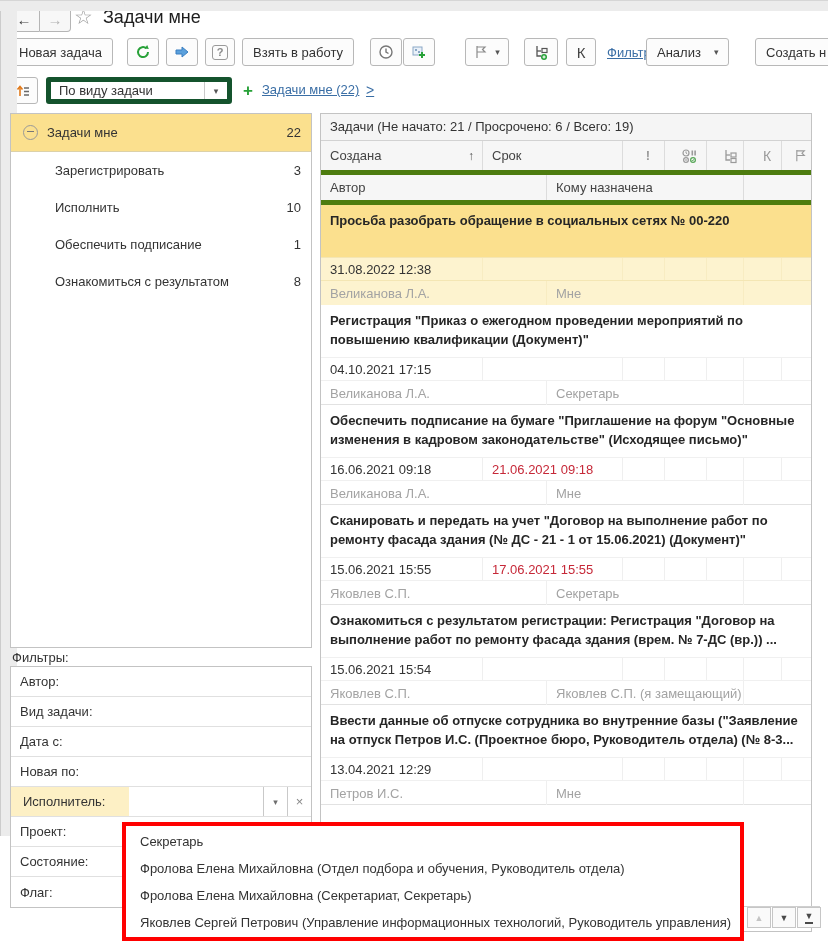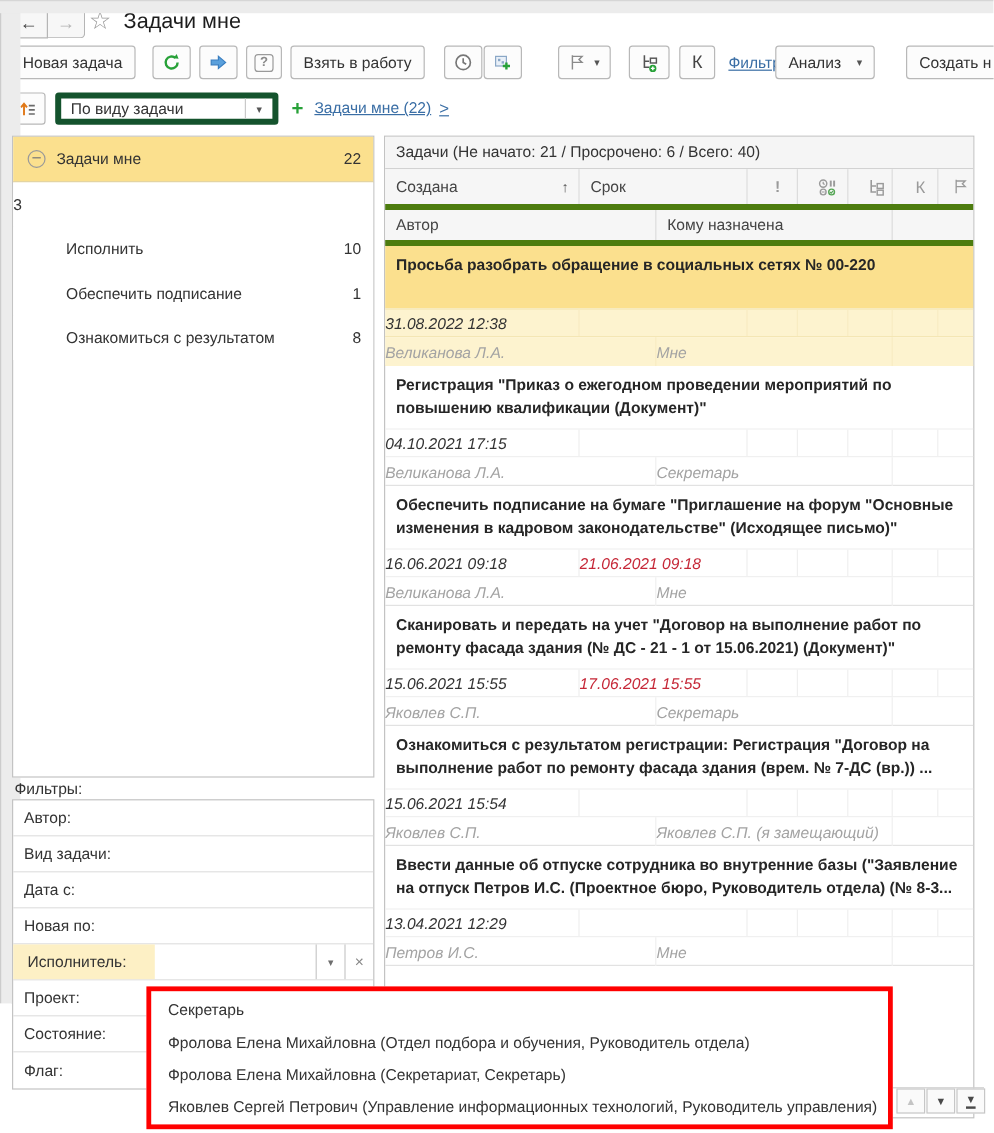--- a/index.html
+++ b/index.html
@@ -96,22 +96,22 @@
   .c-assignee{width:197px;}
   .c-blank{width:67px;}
   .sort-arrow{color:#555;font-size:12px;}
   .hicon{color:#9a9a9a;}
   .excl{font-weight:bold;font-size:13px;color:#9a9a9a;}
 
   .task{height:100px;box-sizing:border-box;border-bottom:1px solid #e2e2e2;}
   .task .title{height:52px;box-sizing:border-box;padding:7px 10px 0 9px;
     font-weight:bold;color:#262626;line-height:1.45;overflow:hidden;}
   .trow{display:flex;height:24px;box-sizing:border-box;}
-  .trow .cell{box-sizing:border-box;border-right:1px solid #efefef;
-    display:flex;align-items:center;overflow:hidden;white-space:nowrap;font-style:italic;}
+  .trow .cell{box-sizing:border-box;border-right:1px solid #efefef;padding-left:9px;
+    display:flex;align-items:center;overflow:hidden;white-space:nowrap;}
   .trow .cell:last-child{border-right:none;}
   .dates{border-top:1px solid #f0f0f0;border-bottom:1px solid #f0f0f0;color:#333;}
   .people{color:#a3a3a3;}
   .due-overdue{color:#c62838;}
   .task.selected .title{background:#fbe08e;}
   .task.selected .dates{background:#fdf3cf;border-color:#f4e6b4;}
   .task.selected .people{background:#fdf3cf;}
   .task.selected .trow .cell{border-right-color:#f8ecc2;}
   .task.selected{border-bottom:1px solid #e8d9a2;}
 
@@ -231,20 +231,21 @@
 <a class="link sub-link1">Задачи мне (22)</a>
 <a class="link sub-link2">&gt;</a>
 
 <div class="tree-panel">
   <div class="tree-root">
     <span class="expander"></span>
     <span class="lbl">Задачи мне</span>
     <span class="tree-count">22</span>
   </div>
   <div class="tree-item">
+    <span class="lbl">Зарегистрировать</span>
     <span class="tree-count">3</span>
   </div>
   <div class="tree-item">
     <span class="lbl">Исполнить</span>
     <span class="tree-count">10</span>
   </div>
   <div class="tree-item">
     <span class="lbl">Обеспечить подписание</span>
     <span class="tree-count">1</span>
   </div>
@@ -279,21 +280,21 @@
   </div>
   <div class="filter-row">
     <span class="flabel">Состояние:</span>
   </div>
   <div class="filter-row">
     <span class="flabel">Флаг:</span>
   </div>
 </div>
 
 <div class="list-panel">
-  <div class="summary-bar">Задачи (Не начато: 21 / Просрочено: 6 / Всего: 40)</div>
+  <div class="summary-bar">Задачи (Не начато: 21 / Просрочено: 6 / Всего: 19)</div>
 
   <div class="chead chead1">
     <div class="cell c-created">
       <span>Создана</span>
       <span class="sort-arrow">↑</span>
     </div>
     <div class="cell c-due">
       <span>Срок</span>
     </div>
     <div class="cell c-i1">

